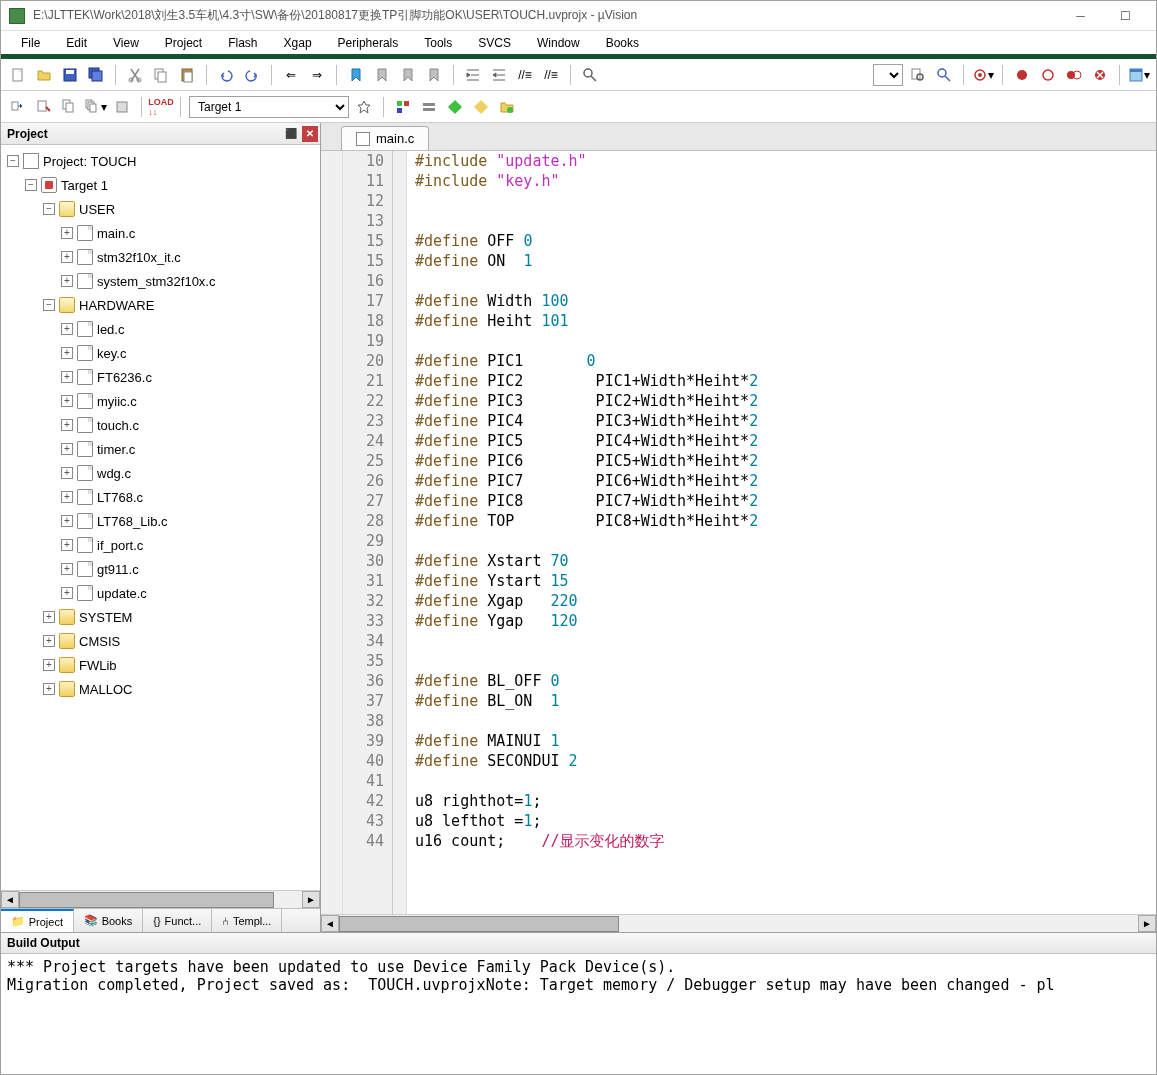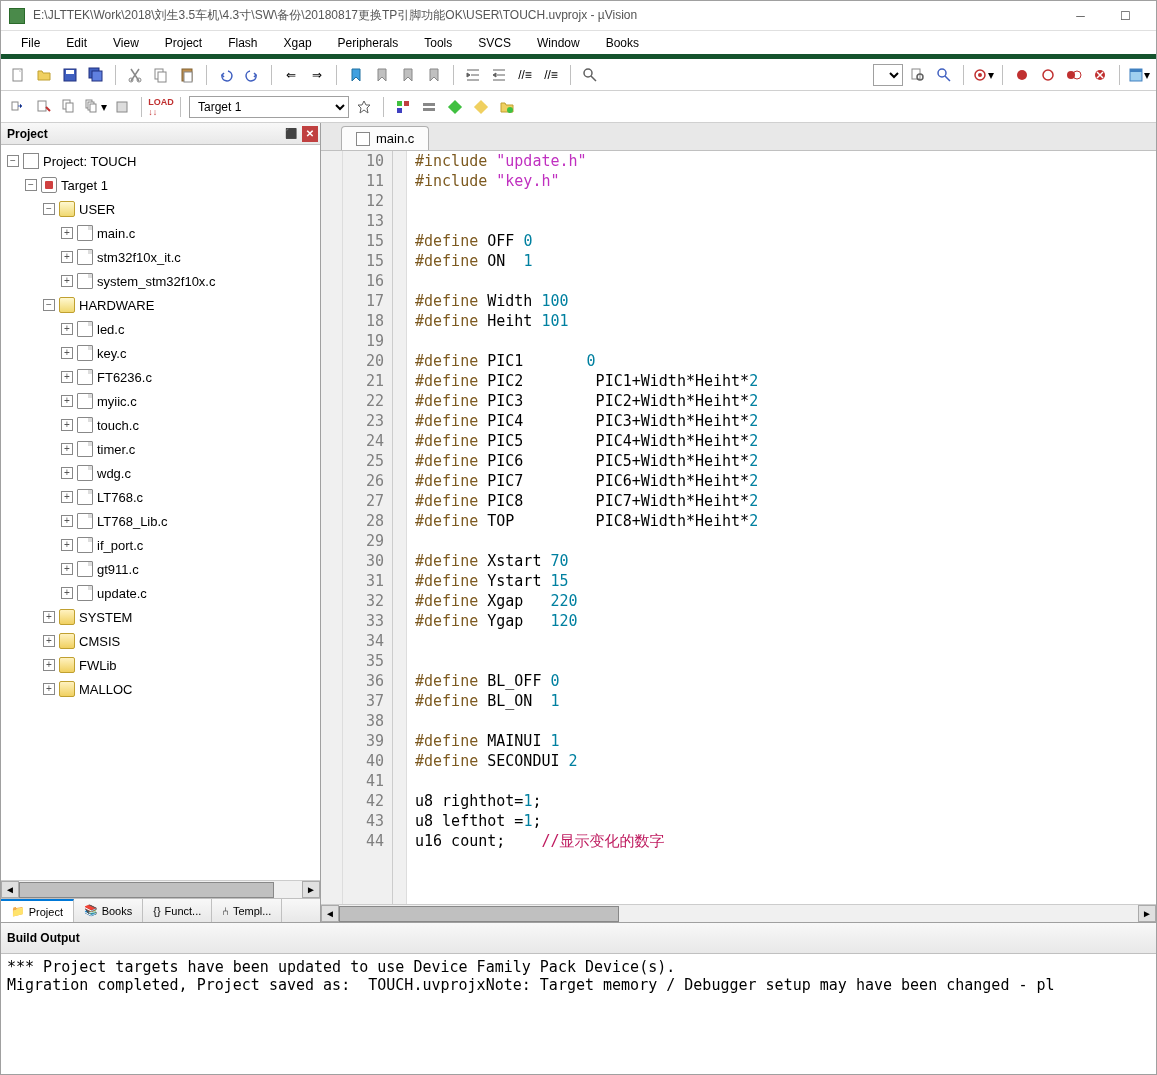--- a/index.html
+++ b/index.html
@@ -49,21 +49,21 @@
 .code-text { flex: 1; padding-left: 8px; white-space: pre; }
 .code-line { height: 20px; line-height: 20px; }
 .kw-prep { color: #7d5a20; }
 .kw-str { color: #c030c0; }
 .kw-num { color: #0080a0; }
 .kw-cmt { color: #be185d; }
 .hscroll-area { height: 18px; display: flex; background: #f0f0f0; border-top: 1px solid #ccc; }
 .hscroll-btn { width: 18px; display:flex; align-items:center; justify-content:center; background:#e0e0e0; border:1px solid #aaa; cursor:pointer; font-size:10px; }
 .hscroll-track { flex:1; background:#f0f0f0; position:relative; }
 .hscroll-thumb { position:absolute; height:16px; top:1px; background:#c0c0c0; border:1px solid #888; }
-.build-header { height: 32px; background: linear-gradient(#f8f8f8,#e8e8e8); border-top: 1px solid #a0a0a0; border-bottom: 1px solid #c0c0c0; padding: 0 6px; display: flex; align-items: center; font-weight: bold; }
+.build-header { height: 22px; background: linear-gradient(#f8f8f8,#e8e8e8); border-top: 1px solid #a0a0a0; border-bottom: 1px solid #c0c0c0; padding: 0 6px; display: flex; align-items: center; font-weight: bold; }
 .build-output { height: 120px; background: #fff; font-family: Consolas, monospace; font-size: 15px; padding: 4px 6px; white-space: pre; overflow: hidden; }
 .svg-icon { width: 16px; height: 16px; }
 </style>
 </head>
 <body>
 
 <div class="window">
 
   <div class="titlebar">
     <div class="titlebar-icon"></div>

